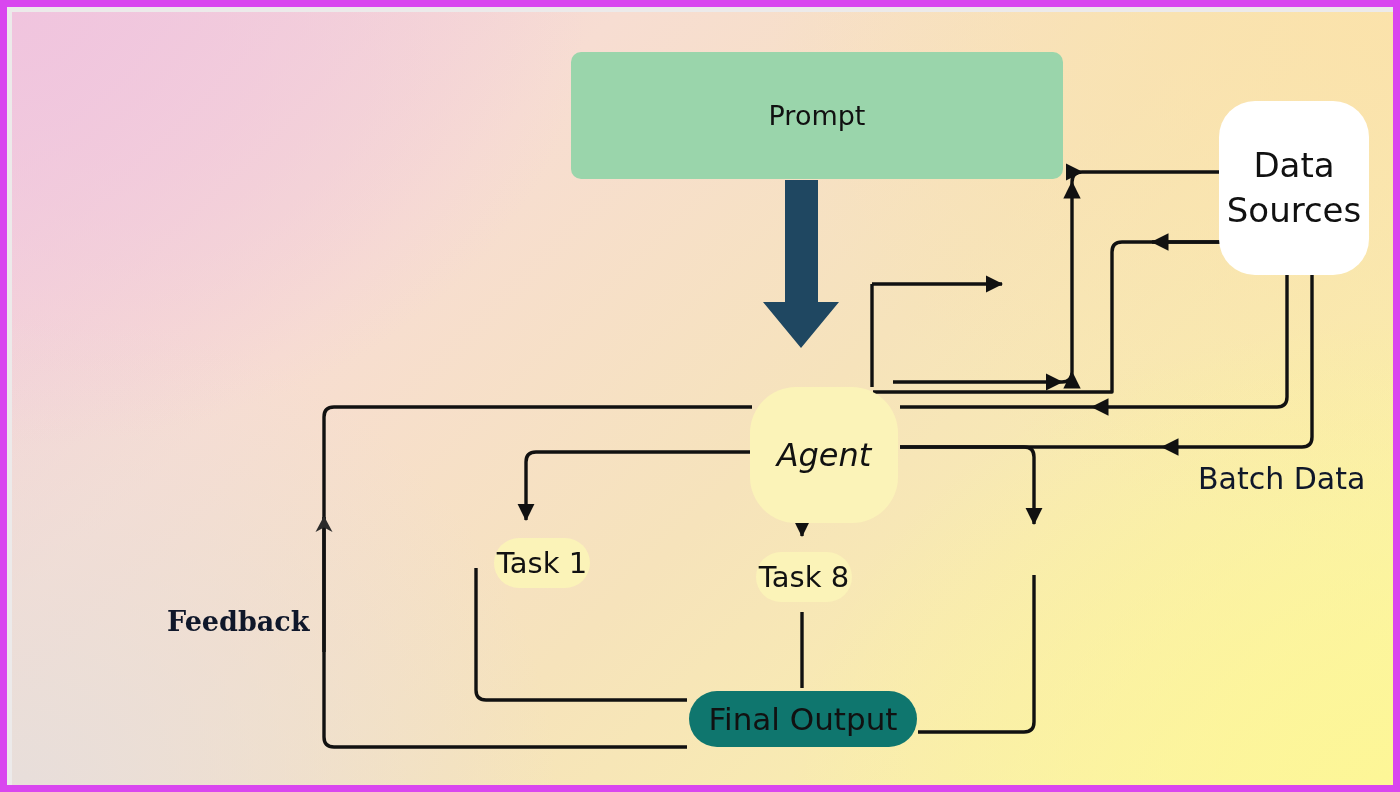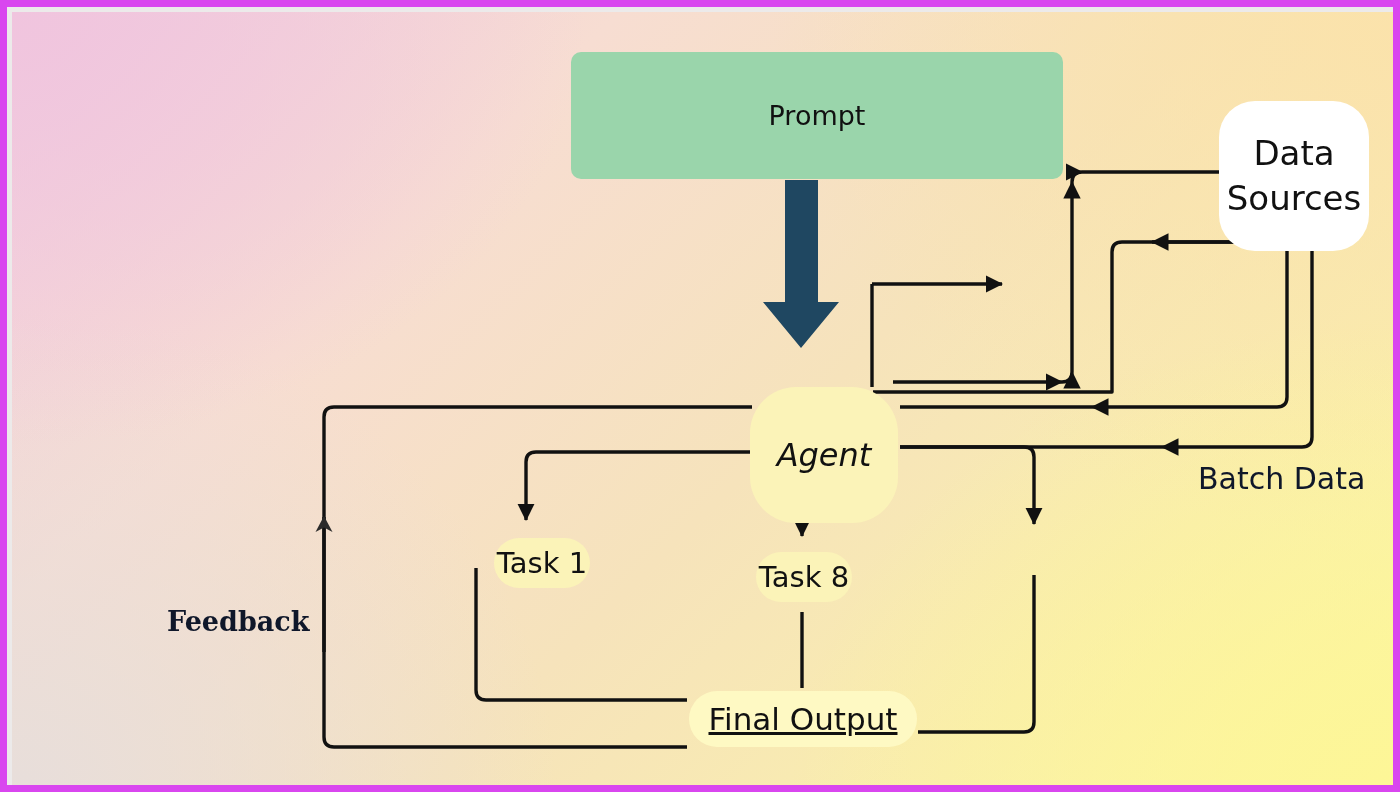--- a/index.html
+++ b/index.html
@@ -50,21 +50,21 @@
   }
   .node span { display: block; }
 
   #node-prompt {
     left: 559px; top: 40px; width: 492px; height: 127px;
     background: #9ad5ab;
     border-radius: 10px;
     font-size: 27px;
   }
   #node-datasources {
-    left: 1207px; top: 89px; width: 150px; height: 150px;
+    left: 1207px; top: 89px; width: 150px; height: 174px;
     background: #ffffff;
     border-radius: 36px;
     font-size: 34px;
     line-height: 1.32;
     text-align: center;
     flex-direction: column;
   }
   #node-datasources span { overflow: visible; }
   #node-agent {
     left: 738px; top: 375px; width: 148px; height: 136px;
@@ -77,24 +77,23 @@
     width: 96px; height: 50px;
     background: #fbf3b8;
     border-radius: 26px;
     font-size: 29px;
   }
   #node-task1 { left: 482px; top: 526px; }
   #node-task2 { left: 744px; top: 540px; }
   #node-task3 { left: 976px; top: 534px; }
   #node-final {
     left: 677px; top: 679px; width: 228px; height: 56px;
-    background: #fef9c3;
+    background: #0f766e;
     border-radius: 30px;
     font-size: 31px;
-    text-decoration: underline;
   }
   .edge-label {
     position: absolute;
     color: #0f172a;
     white-space: nowrap;
   }
   #label-feedback {
     left: 155px; top: 594px;
     font-family: "DejaVu Serif", serif;
     font-weight: 700;

